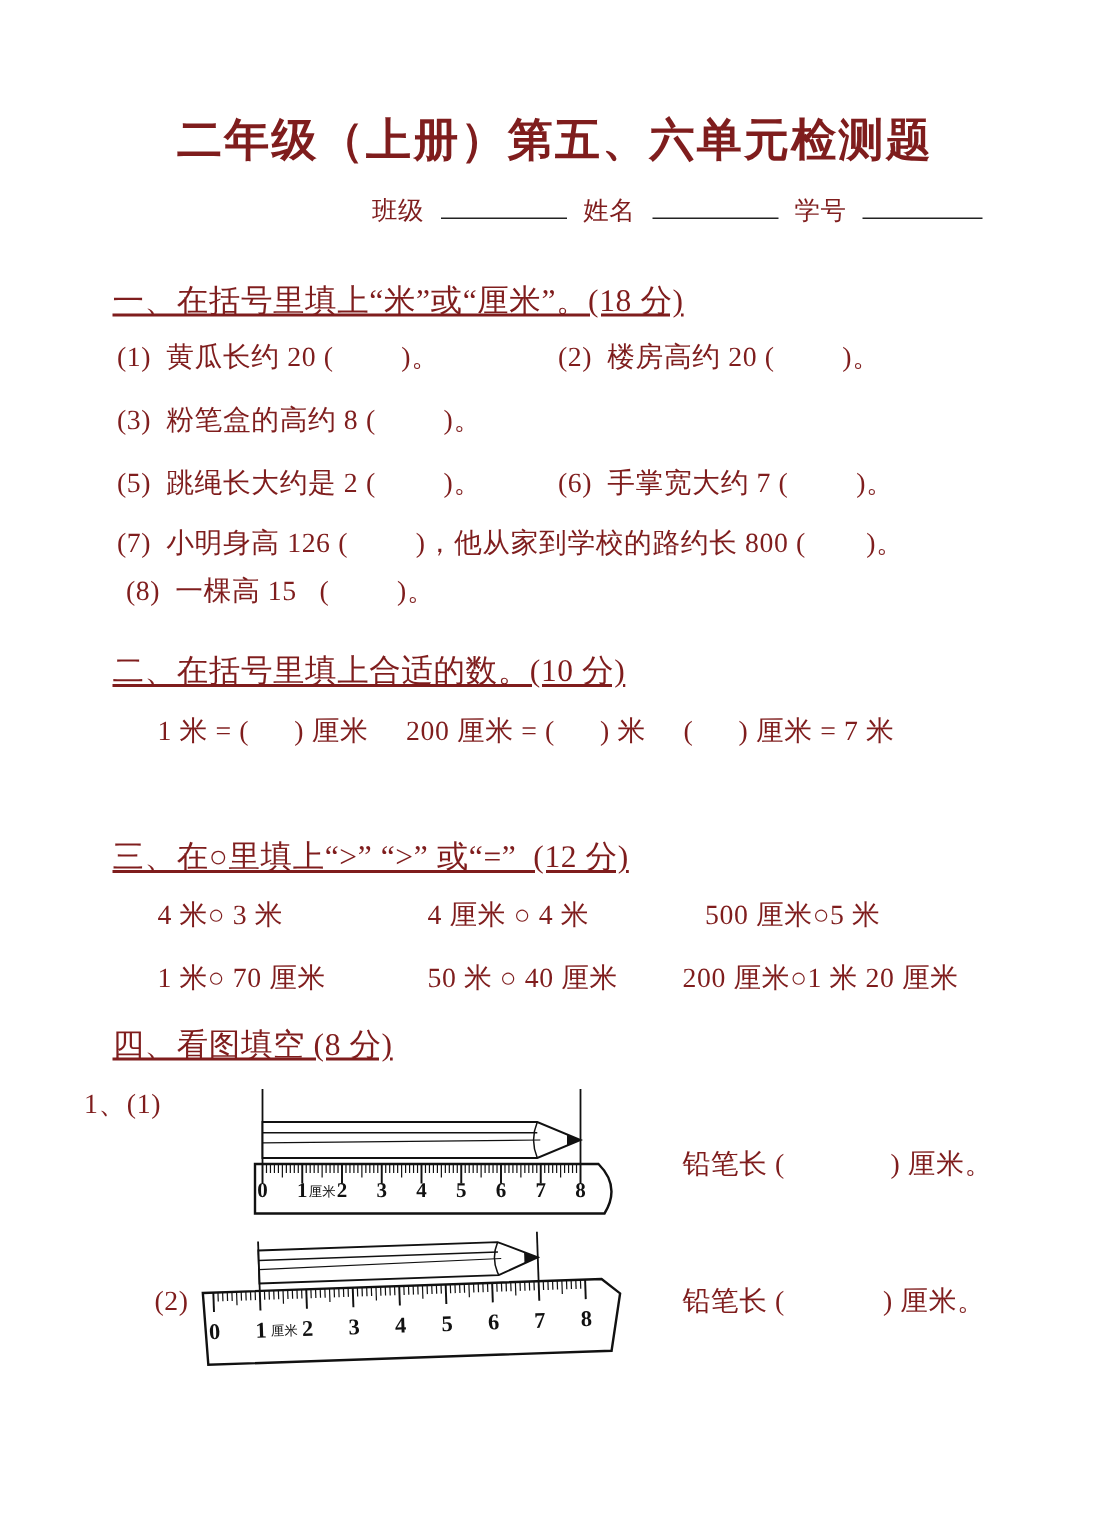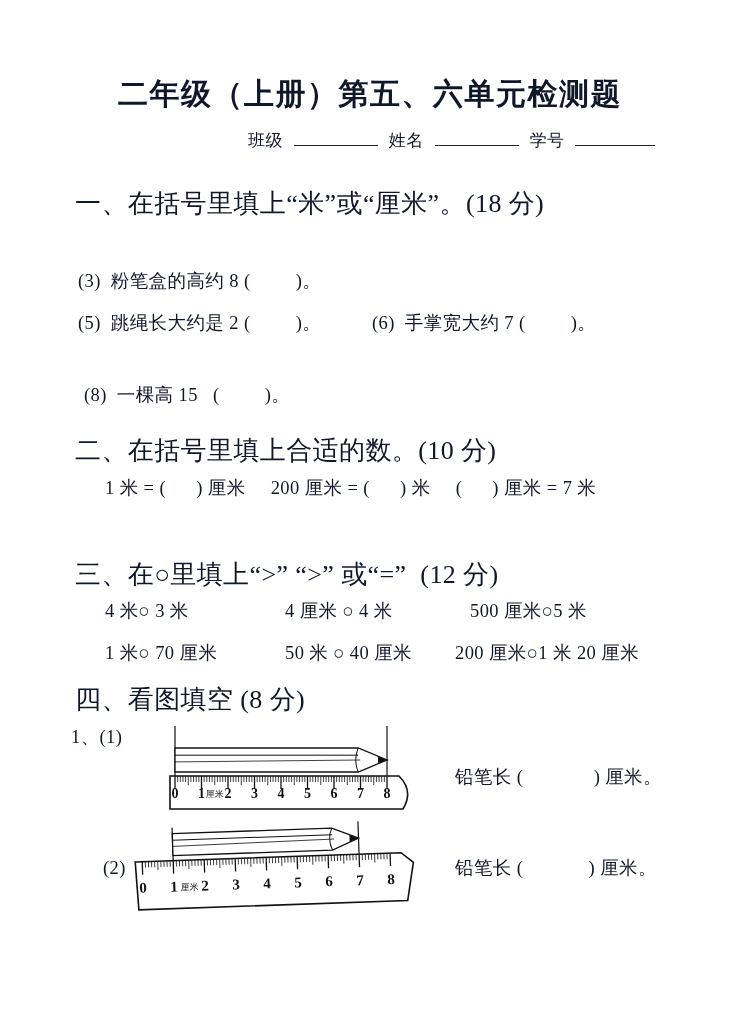--- a/index.html
+++ b/index.html
@@ -1,65 +1,68 @@
 <!DOCTYPE html>
 <html><head>
 <meta charset="utf-8">
 <style>
   html,body{margin:0;padding:0;background:#ffffff;}
   .page{
     position:relative;width:740px;height:938px;background:#fff;
-    font-family:"Liberation Serif","DejaVu Serif",serif;color:#0f172a;
+    font-family:"Liberation Serif","DejaVu Serif",serif;color:#7f1d1d;
     overflow:hidden;
   }
   .abs{position:absolute;white-space:nowrap;font-size:18.5px;letter-spacing:.4px;line-height:1.2;}
   .title{
     left:0;width:740px;top:76px;text-align:center;
     font-family:"DejaVu Sans","Liberation Sans",sans-serif;
     font-weight:700;font-size:30px;letter-spacing:1.5px;
   }
   .header-row{top:131px;left:248px;font-size:17px;}
   .header-row .lbl{vertical-align:baseline;}
   .uline{display:inline-block;width:84px;height:13px;border-bottom:1.6px solid #232323;margin:0 11px;}
   .uline.short{width:80px;margin-right:0;}
-  .heading{font-size:26px;}
+  .heading{font-size:21px;text-decoration:underline;}
   svg.fig{position:absolute;overflow:visible;}
   svg.fig text{font-family:"Liberation Serif","DejaVu Serif",serif;}
 </style>
 </head>
 <body>
 
 <div class="page">
 
   <div class="abs title">二年级（上册）第五、六单元检测题</div>
 
   <div class="abs header-row">
     <span class="lbl">班级</span><span class="uline"></span><span class="lbl">姓名</span><span class="uline"></span><span class="lbl">学号</span><span class="uline short"></span>
   </div>
 
   <div class="abs heading" style="top:188px;left:75px">一、在括号里填上“米”或“厘米”。(18 分)</div>
+  <div class="abs" style="top:228px;left:78px">(1)&nbsp; 黄瓜长约 20 (&nbsp;&nbsp;&nbsp;&nbsp;&nbsp;&nbsp;&nbsp;&nbsp;&nbsp;)。</div>
+  <div class="abs" style="top:228px;left:372px">(2)&nbsp; 楼房高约 20 (&nbsp;&nbsp;&nbsp;&nbsp;&nbsp;&nbsp;&nbsp;&nbsp;&nbsp;)。</div>
   <div class="abs" style="top:270px;left:78px">(3)&nbsp; 粉笔盒的高约 8 (&nbsp;&nbsp;&nbsp;&nbsp;&nbsp;&nbsp;&nbsp;&nbsp;&nbsp;)。</div>
   <div class="abs" style="top:312px;left:78px">(5)&nbsp; 跳绳长大约是 2 (&nbsp;&nbsp;&nbsp;&nbsp;&nbsp;&nbsp;&nbsp;&nbsp;&nbsp;)。</div>
   <div class="abs" style="top:312px;left:372px">(6)&nbsp; 手掌宽大约 7 (&nbsp;&nbsp;&nbsp;&nbsp;&nbsp;&nbsp;&nbsp;&nbsp;&nbsp;)。</div>
+  <div class="abs" style="top:352px;left:78px">(7)&nbsp; 小明身高 126 (&nbsp;&nbsp;&nbsp;&nbsp;&nbsp;&nbsp;&nbsp;&nbsp;&nbsp;)，他从家到学校的路约长 800 (&nbsp;&nbsp;&nbsp;&nbsp;&nbsp;&nbsp;&nbsp;&nbsp;)。</div>
   <div class="abs" style="top:384px;left:84px">(8)&nbsp; 一棵高 15 &nbsp;&nbsp;(&nbsp;&nbsp;&nbsp;&nbsp;&nbsp;&nbsp;&nbsp;&nbsp;&nbsp;)。</div>
 
   <div class="abs heading" style="top:435px;left:75px">二、在括号里填上合适的数。(10 分)</div>
   <div class="abs" style="top:477px;left:105px">1 米 = (&nbsp;&nbsp;&nbsp;&nbsp;&nbsp;&nbsp;) 厘米 &nbsp;&nbsp;&nbsp; 200 厘米 = (&nbsp;&nbsp;&nbsp;&nbsp;&nbsp;&nbsp;) 米 &nbsp;&nbsp;&nbsp; (&nbsp;&nbsp;&nbsp;&nbsp;&nbsp;&nbsp;) 厘米 = 7 米</div>
 
   <div class="abs heading" style="top:559px;left:75px">三、在○里填上“&gt;” “&gt;” 或“=”&nbsp; (12 分)</div>
   <div class="abs" style="top:600px;left:105px">4 米○ 3 米</div>
   <div class="abs" style="top:600px;left:285px">4 厘米 ○ 4 米</div>
   <div class="abs" style="top:600px;left:470px">500 厘米○5 米</div>
   <div class="abs" style="top:642px;left:105px">1 米○ 70 厘米</div>
   <div class="abs" style="top:642px;left:285px">50 米 ○ 40 厘米</div>
   <div class="abs" style="top:642px;left:455px">200 厘米○1 米 20 厘米</div>
 
   <div class="abs heading" style="top:684px;left:75px">四、看图填空 (8 分)</div>
 
-  <div class="abs" style="top:726px;left:71px">1、(1)</div>
+  <div class="abs" style="top:726px;left:56px">1、(1)</div>
   <svg class="fig" style="top:718px;left:163px" width="270" height="100">
       <g>
         <path d="M7,58 L236,58 Q251,73 240,91 L7,91 Z" fill="#fff" stroke="#111" stroke-width="1.6"></path>
         <line x1="12" y1="58" x2="12" y2="71" stroke="#111" stroke-width="1.3"></line>
         <line x1="14.65" y1="58" x2="14.65" y2="64" stroke="#111" stroke-width="0.8"></line>
         <line x1="17.3" y1="58" x2="17.3" y2="64" stroke="#111" stroke-width="0.8"></line>
         <line x1="19.95" y1="58" x2="19.95" y2="64" stroke="#111" stroke-width="0.8"></line>
         <line x1="22.6" y1="58" x2="22.6" y2="64" stroke="#111" stroke-width="0.8"></line>
         <line x1="25.25" y1="58" x2="25.25" y2="67" stroke="#111" stroke-width="0.8"></line>
         <line x1="27.9" y1="58" x2="27.9" y2="64" stroke="#111" stroke-width="0.8"></line>

